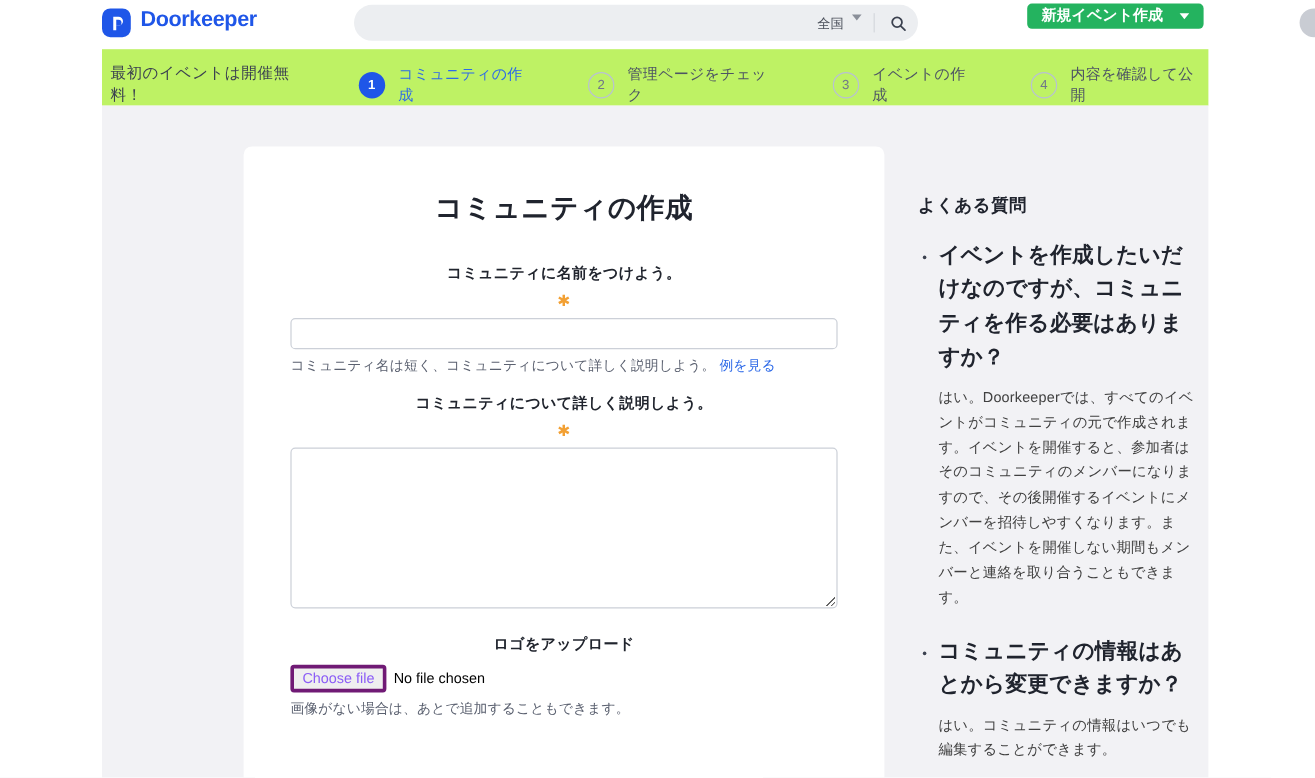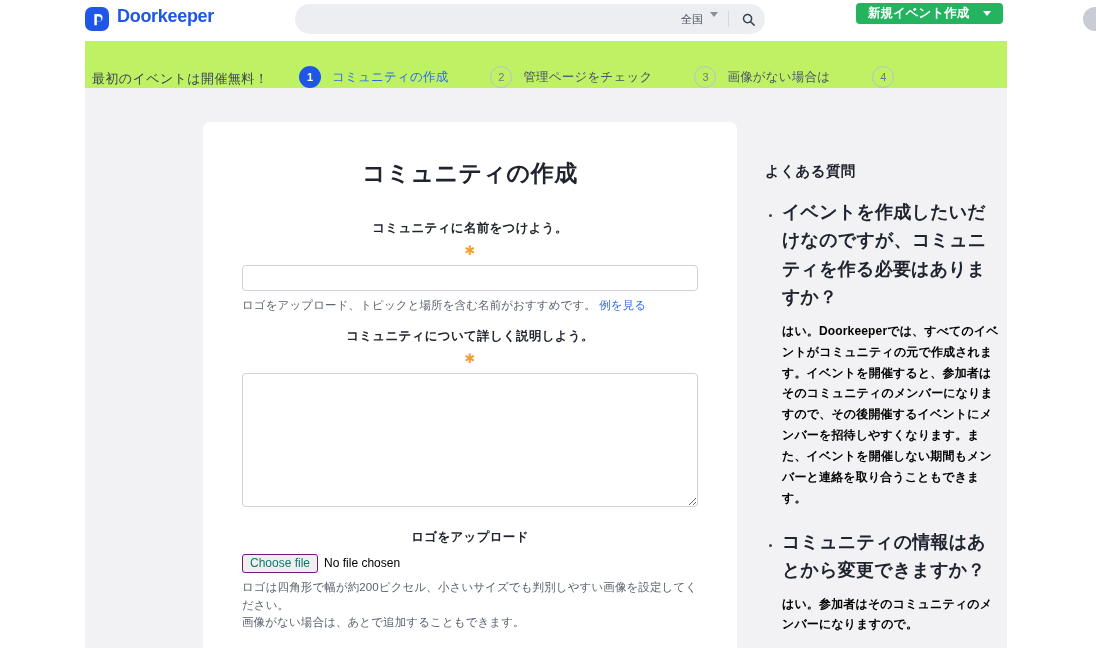--- a/index.html
+++ b/index.html
@@ -303,23 +303,23 @@
 
   .file-row {
     margin-top: 8px;
     display: flex;
     align-items: center;
     gap: 6px;
   }
   .file-btn {
     font-size: 12px;
     font-family: "Liberation Sans", "DejaVu Sans", sans-serif;
-    color: #0f766e;
+    color: #8b5cf6;
     background: #efefef;
-    border: 1px solid #701a75;
+    border: 3px solid #701a75;
     border-radius: 3px;
     padding: 1px 7px;
     line-height: 15px;
     cursor: pointer;
   }
   .file-status {
     font-size: 12px;
     color: #000000;
   }
 
@@ -347,24 +347,23 @@
   .faq-q {
     font-size: 18px;
     font-weight: bold;
     color: #20242e;
     line-height: 1.58;
     letter-spacing: 0.2px;
   }
   .faq-a {
     margin-top: 9px;
     font-size: 12px;
-    color: #000000;
+    color: #404040;
     line-height: 1.74;
     letter-spacing: 0.15px;
-    font-weight: bold;
   }
 </style>
 </head>
 <body>
 
 <div class="page">
 
   <div class="topnav">
     <div class="nav-inner">
 
@@ -410,45 +409,46 @@
         <span class="step-label">コミュニティの作成</span>
       </div>
 
       <div class="step idle">
         <span class="step-num">2</span>
         <span class="step-label">管理ページをチェック</span>
       </div>
 
       <div class="step idle">
         <span class="step-num">3</span>
-        <span class="step-label">画像がない場合は</span>
+        <span class="step-label">イベントの作成</span>
       </div>
 
       <div class="step idle">
         <span class="step-num">4</span>
+        <span class="step-label">内容を確認して公開</span>
       </div>
 
     </div>
   </div>
 
   <div class="content-bg"></div>
 
   <div class="card">
     <h1 class="card-title">コミュニティの作成</h1>
 
     <div class="form-body">
 
       
       <div class="field-label">
         <span>コミュニティに名前をつけよう。</span>
         <span class="req-star">✱</span>
       </div>
       <input class="text-input" type="text" placeholder="" style="">
       <div class="hint">
-        <span>ロゴをアップロード、トピックと場所を含む名前がおすすめです。</span>
+        <span>コミュニティ名は短く、コミュニティについて詳しく説明しよう。</span>
         <a class="link" href="#">例を見る</a>
       </div>
 
       <div class="spacer-13"></div>
 
       
       <div class="field-label">
         <span>コミュニティについて詳しく説明しよう。</span>
         <span class="req-star">✱</span>
       </div>
@@ -458,35 +458,34 @@
 
       
       <div class="field-label">
         <span>ロゴをアップロード</span>
       </div>
       <div class="file-row">
         <button class="file-btn" type="button">Choose file</button>
         <span class="file-status">No file chosen</span>
       </div>
       <div class="hint">
-        <div>ロゴは四角形で幅が約200ピクセル、小さいサイズでも判別しやすい画像を設定してください。</div>
         <div>画像がない場合は、あとで追加することもできます。</div>
       </div>
 
       
     </div>
   </div>
 
   <div class="faq">
     <h2 class="faq-title">よくある質問</h2>
     <ul class="faq-list">
       <li class="faq-item">
         <div class="faq-q">イベントを作成したいだけなのですが、コミュニティを作る必要はありますか？</div>
         <div class="faq-a">はい。Doorkeeperでは、すべてのイベントがコミュニティの元で作成されます。イベントを開催すると、参加者はそのコミュニティのメンバーになりますので、その後開催するイベントにメンバーを招待しやすくなります。また、イベントを開催しない期間もメンバーと連絡を取り合うこともできます。</div>
       </li>
       <li class="faq-item">
         <div class="faq-q">コミュニティの情報はあとから変更できますか？</div>
-        <div class="faq-a">はい。参加者はそのコミュニティのメンバーになりますので。</div>
+        <div class="faq-a">はい。コミュニティの情報はいつでも編集することができます。</div>
       </li>
     </ul>
   </div>
 
 </div>
 
 </body></html>

